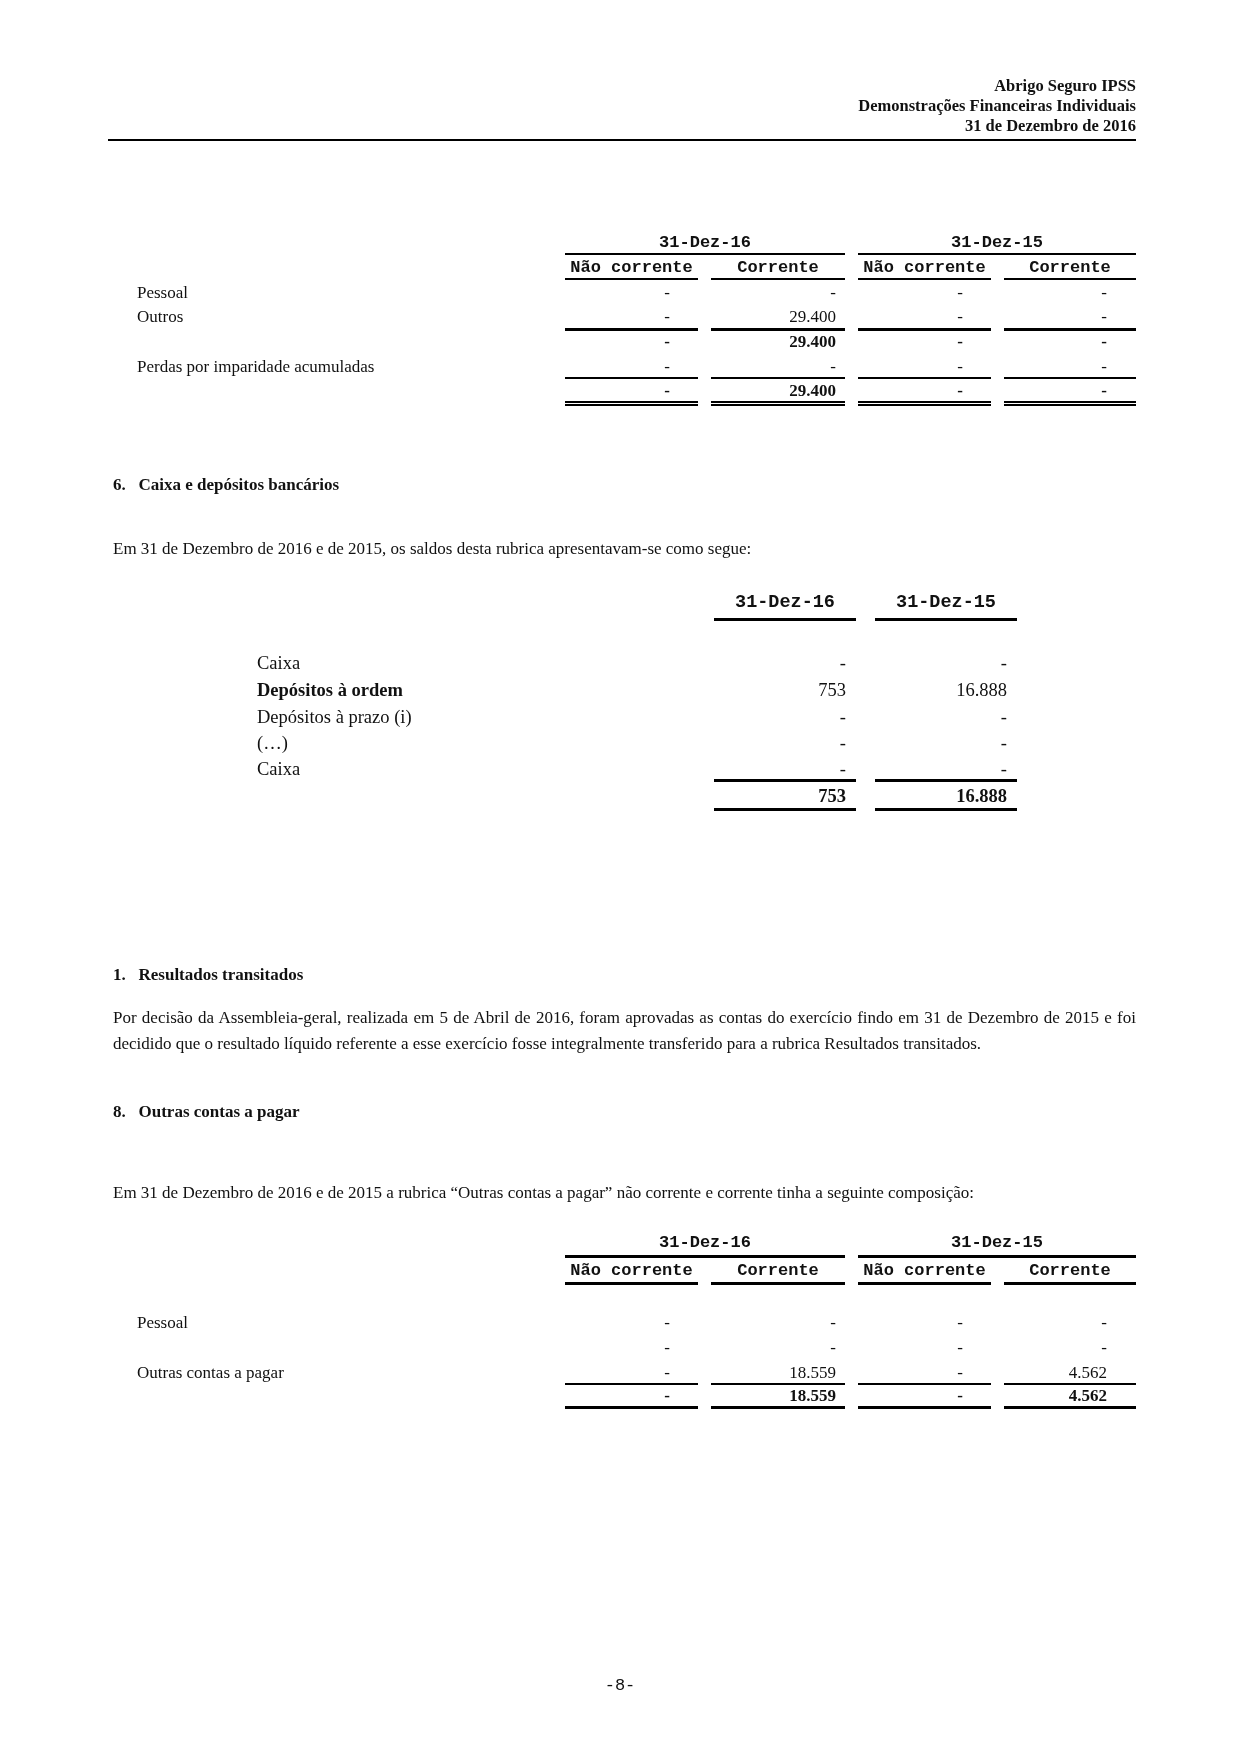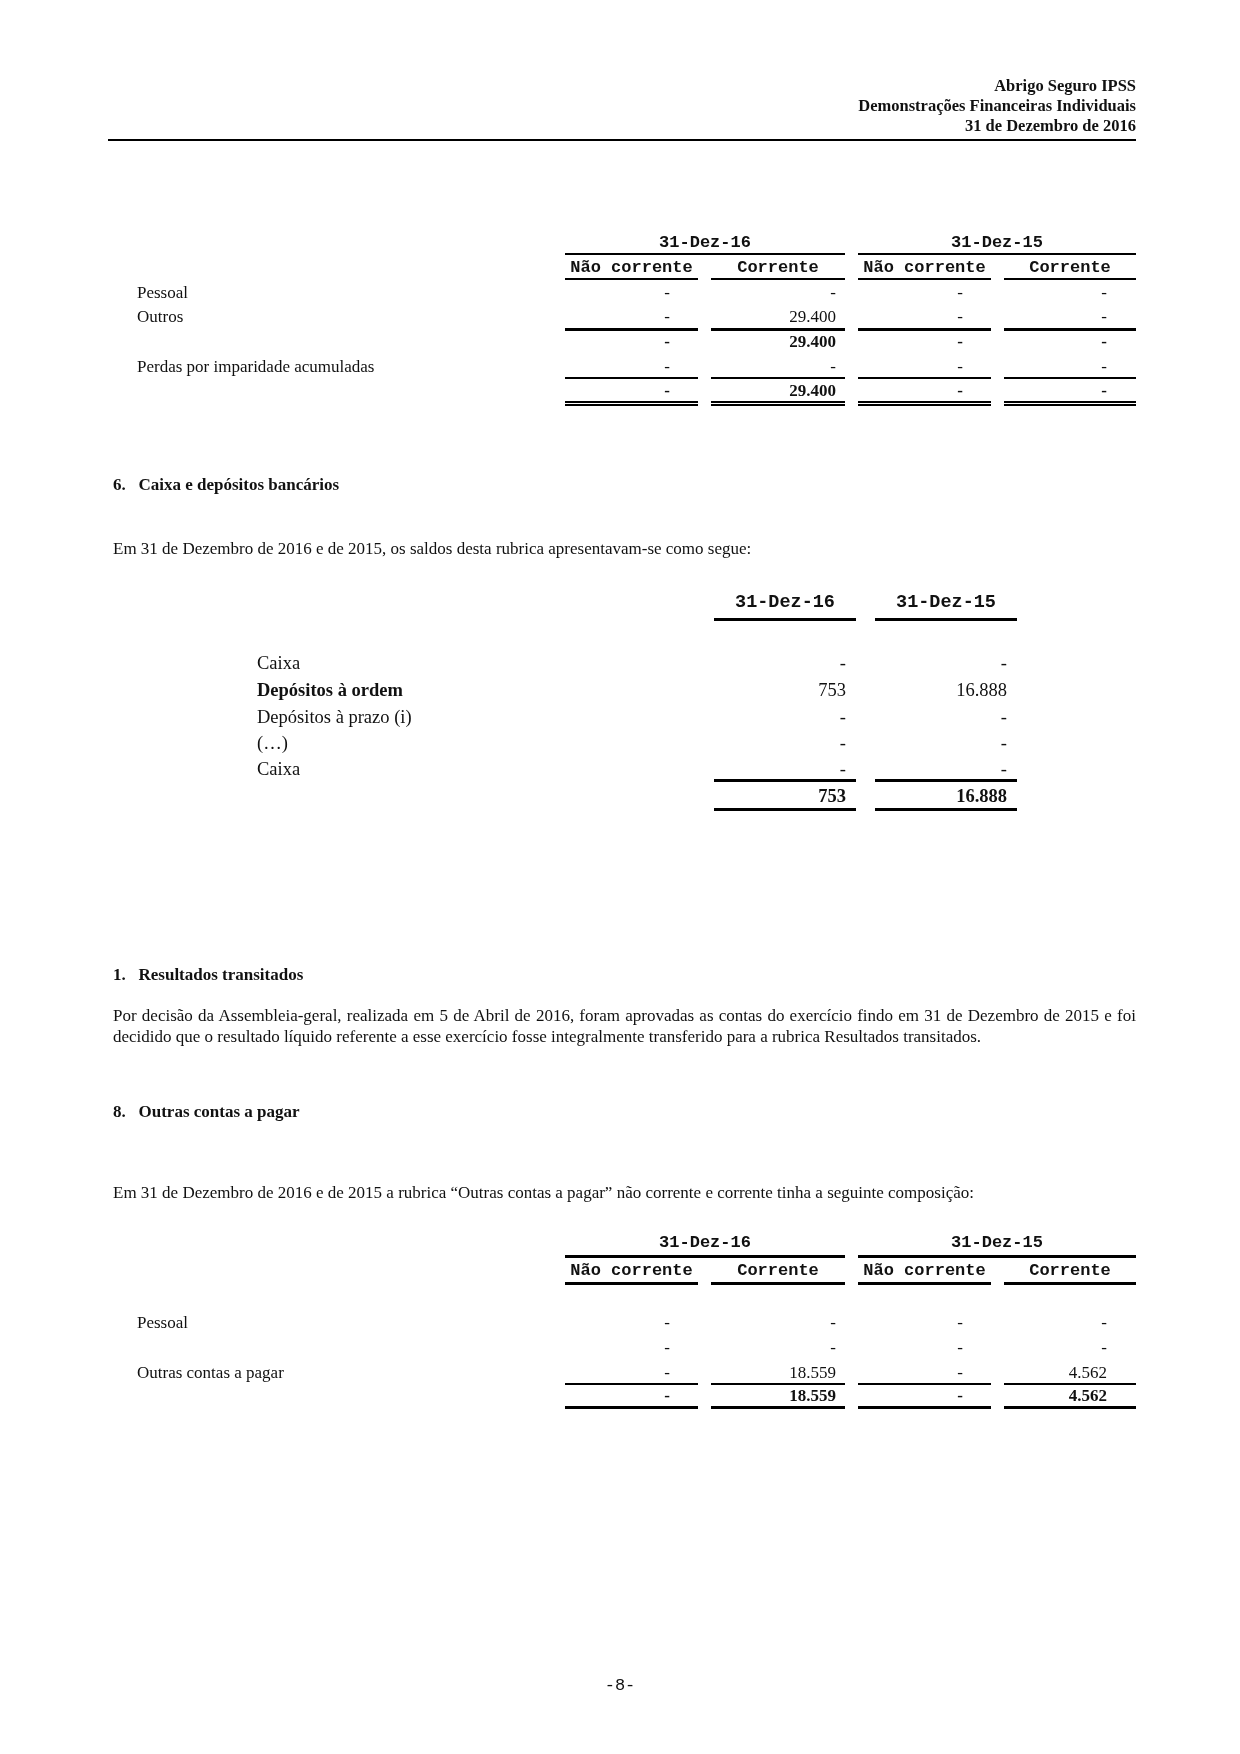--- a/index.html
+++ b/index.html
@@ -9,21 +9,21 @@
     }
     .abs { position: absolute; }
     .hdr { right: 104px; text-align: center; font-weight: bold; font-size: 16.5px; line-height: 20px; }
     .hdr-rule { left: 108px; width: 1028px; top: 139px; height: 2px; background: #000; }
     .txt { font-size: 17px; line-height: 20px; white-space: nowrap; }
     .b { font-weight: bold; text-align: right; }
     .r { text-align: right; }
     .c { text-align: center; font-family: Liberation Mono, monospace; }
     .hline { height: 2px; background: #000; }
     .dline { height: 5px; border-top: 2px solid #000; border-bottom: 2px solid #000; box-sizing: border-box; }
-    .para { font-size: 17px; line-height: 21px; text-align: justify; }
+    .para { font-size: 17px; line-height: 26px; text-align: justify; }
     .cell { font-size: 17px; line-height: 20px; }
     .big { font-size: 18.5px; line-height: 22px; }
   </style>
 </head>
 <body>
 
 <div class="abs hdr" style="top:76px;">Abrigo Seguro IPSS</div>
 <div class="abs hdr" style="top:96px;">Demonstrações Financeiras Individuais</div>
 <div class="abs hdr" style="top:116px;">31 de Dezembro de 2016</div>
 <div class="abs hdr-rule"></div>

